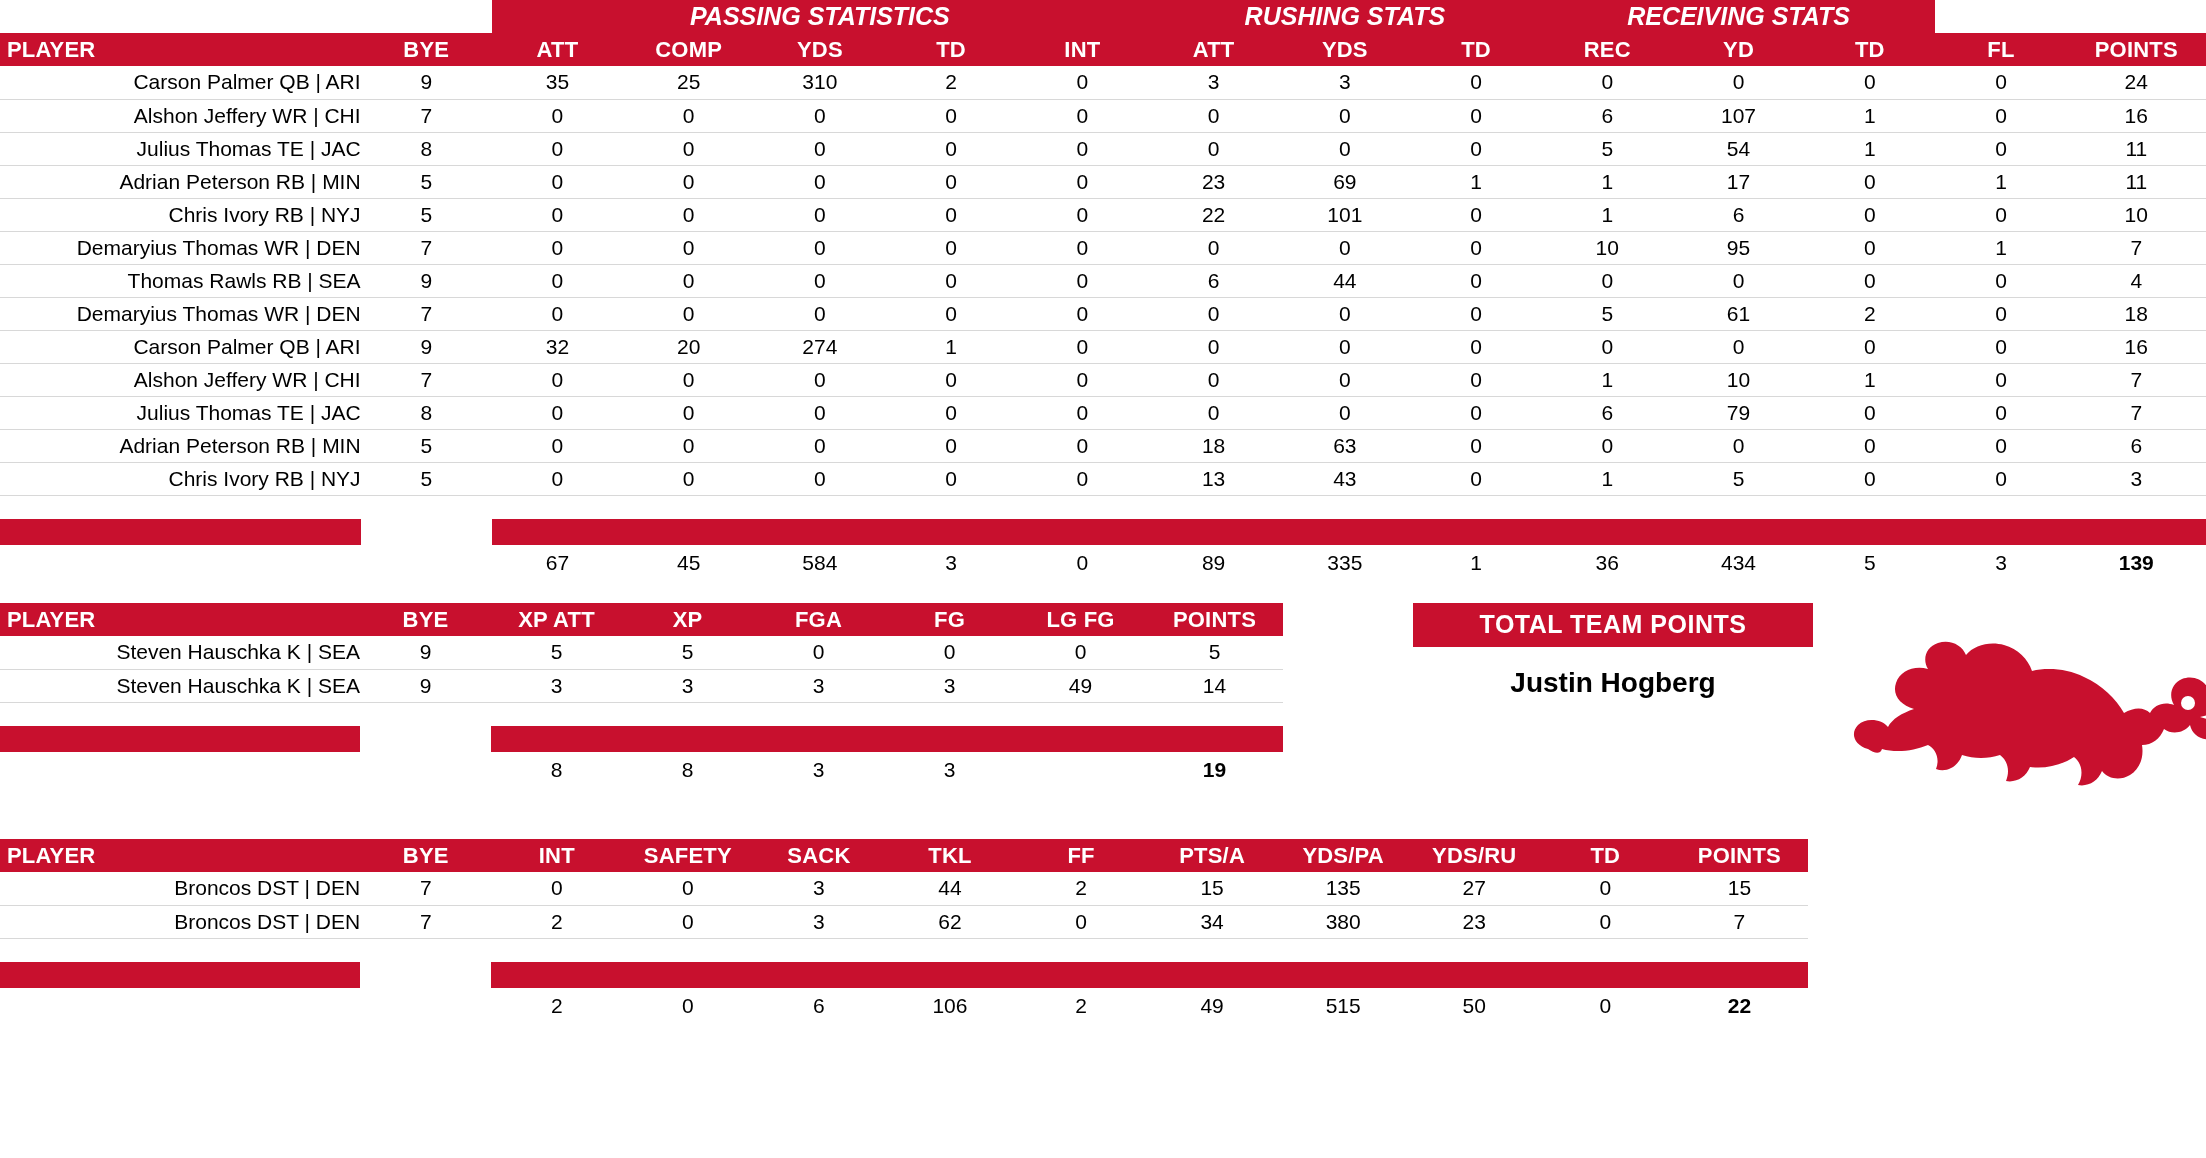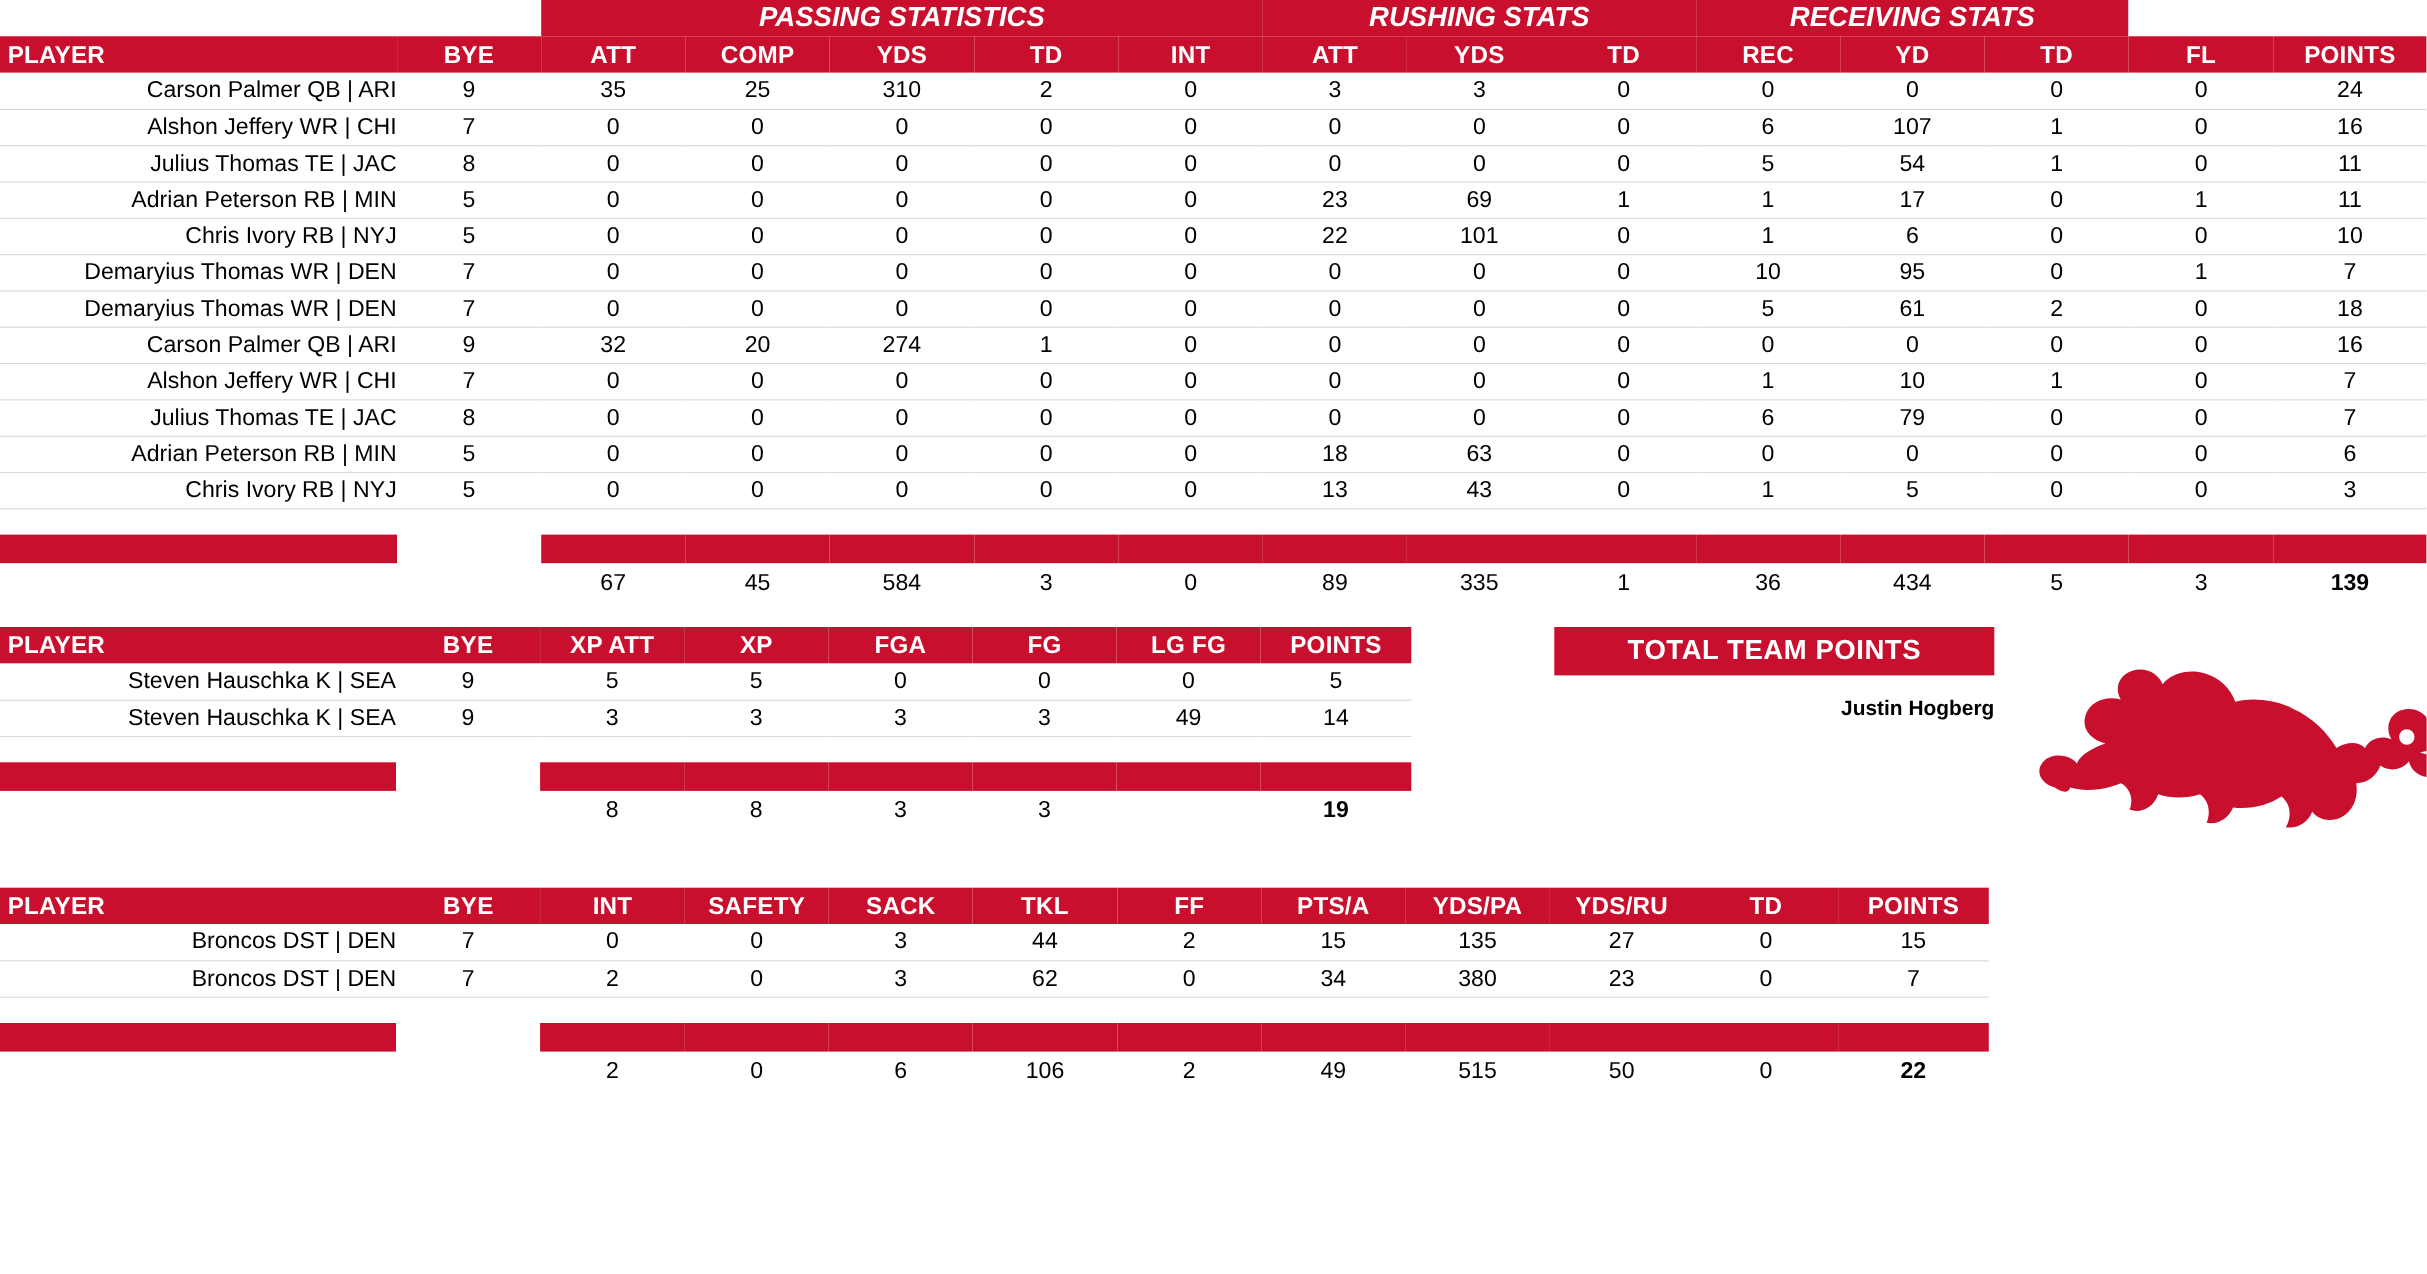--- a/index.html
+++ b/index.html
@@ -113,23 +113,22 @@
     font-size: 23px;
     margin-top: 12px;
   }
   .team-name {
     font-weight: bold;
     font-size: 31px;
     margin-top: 14px;
   }
   .team-owner {
     font-weight: bold;
-    font-size: 19px;
+    font-size: 28px;
     margin-top: 20px;
-    text-align: right;
   }
   .logo-wrap {
     margin-left: 35px;
     margin-top: 18px;
   }
 </style>
 </head>
 <body>
 
 <div class="page">
@@ -274,20 +273,37 @@
           <td>0</td>
           <td>0</td>
           <td>0</td>
           <td>0</td>
           <td>0</td>
           <td>10</td>
           <td>95</td>
           <td>0</td>
           <td>1</td>
           <td>7</td>
+        </tr>
+        <tr class="datarow">
+          <td class="player-col">Thomas Rawls RB | SEA</td>
+          <td>9</td>
+          <td>0</td>
+          <td>0</td>
+          <td>0</td>
+          <td>0</td>
+          <td>0</td>
+          <td>6</td>
+          <td>44</td>
+          <td>0</td>
+          <td>0</td>
+          <td>0</td>
+          <td>0</td>
+          <td>0</td>
+          <td>4</td>
         </tr>
         <tr class="datarow">
           <td class="player-col">Demaryius Thomas WR | DEN</td>
           <td>7</td>
           <td>0</td>
           <td>0</td>
           <td>0</td>
           <td>0</td>
           <td>0</td>
           <td>0</td>

